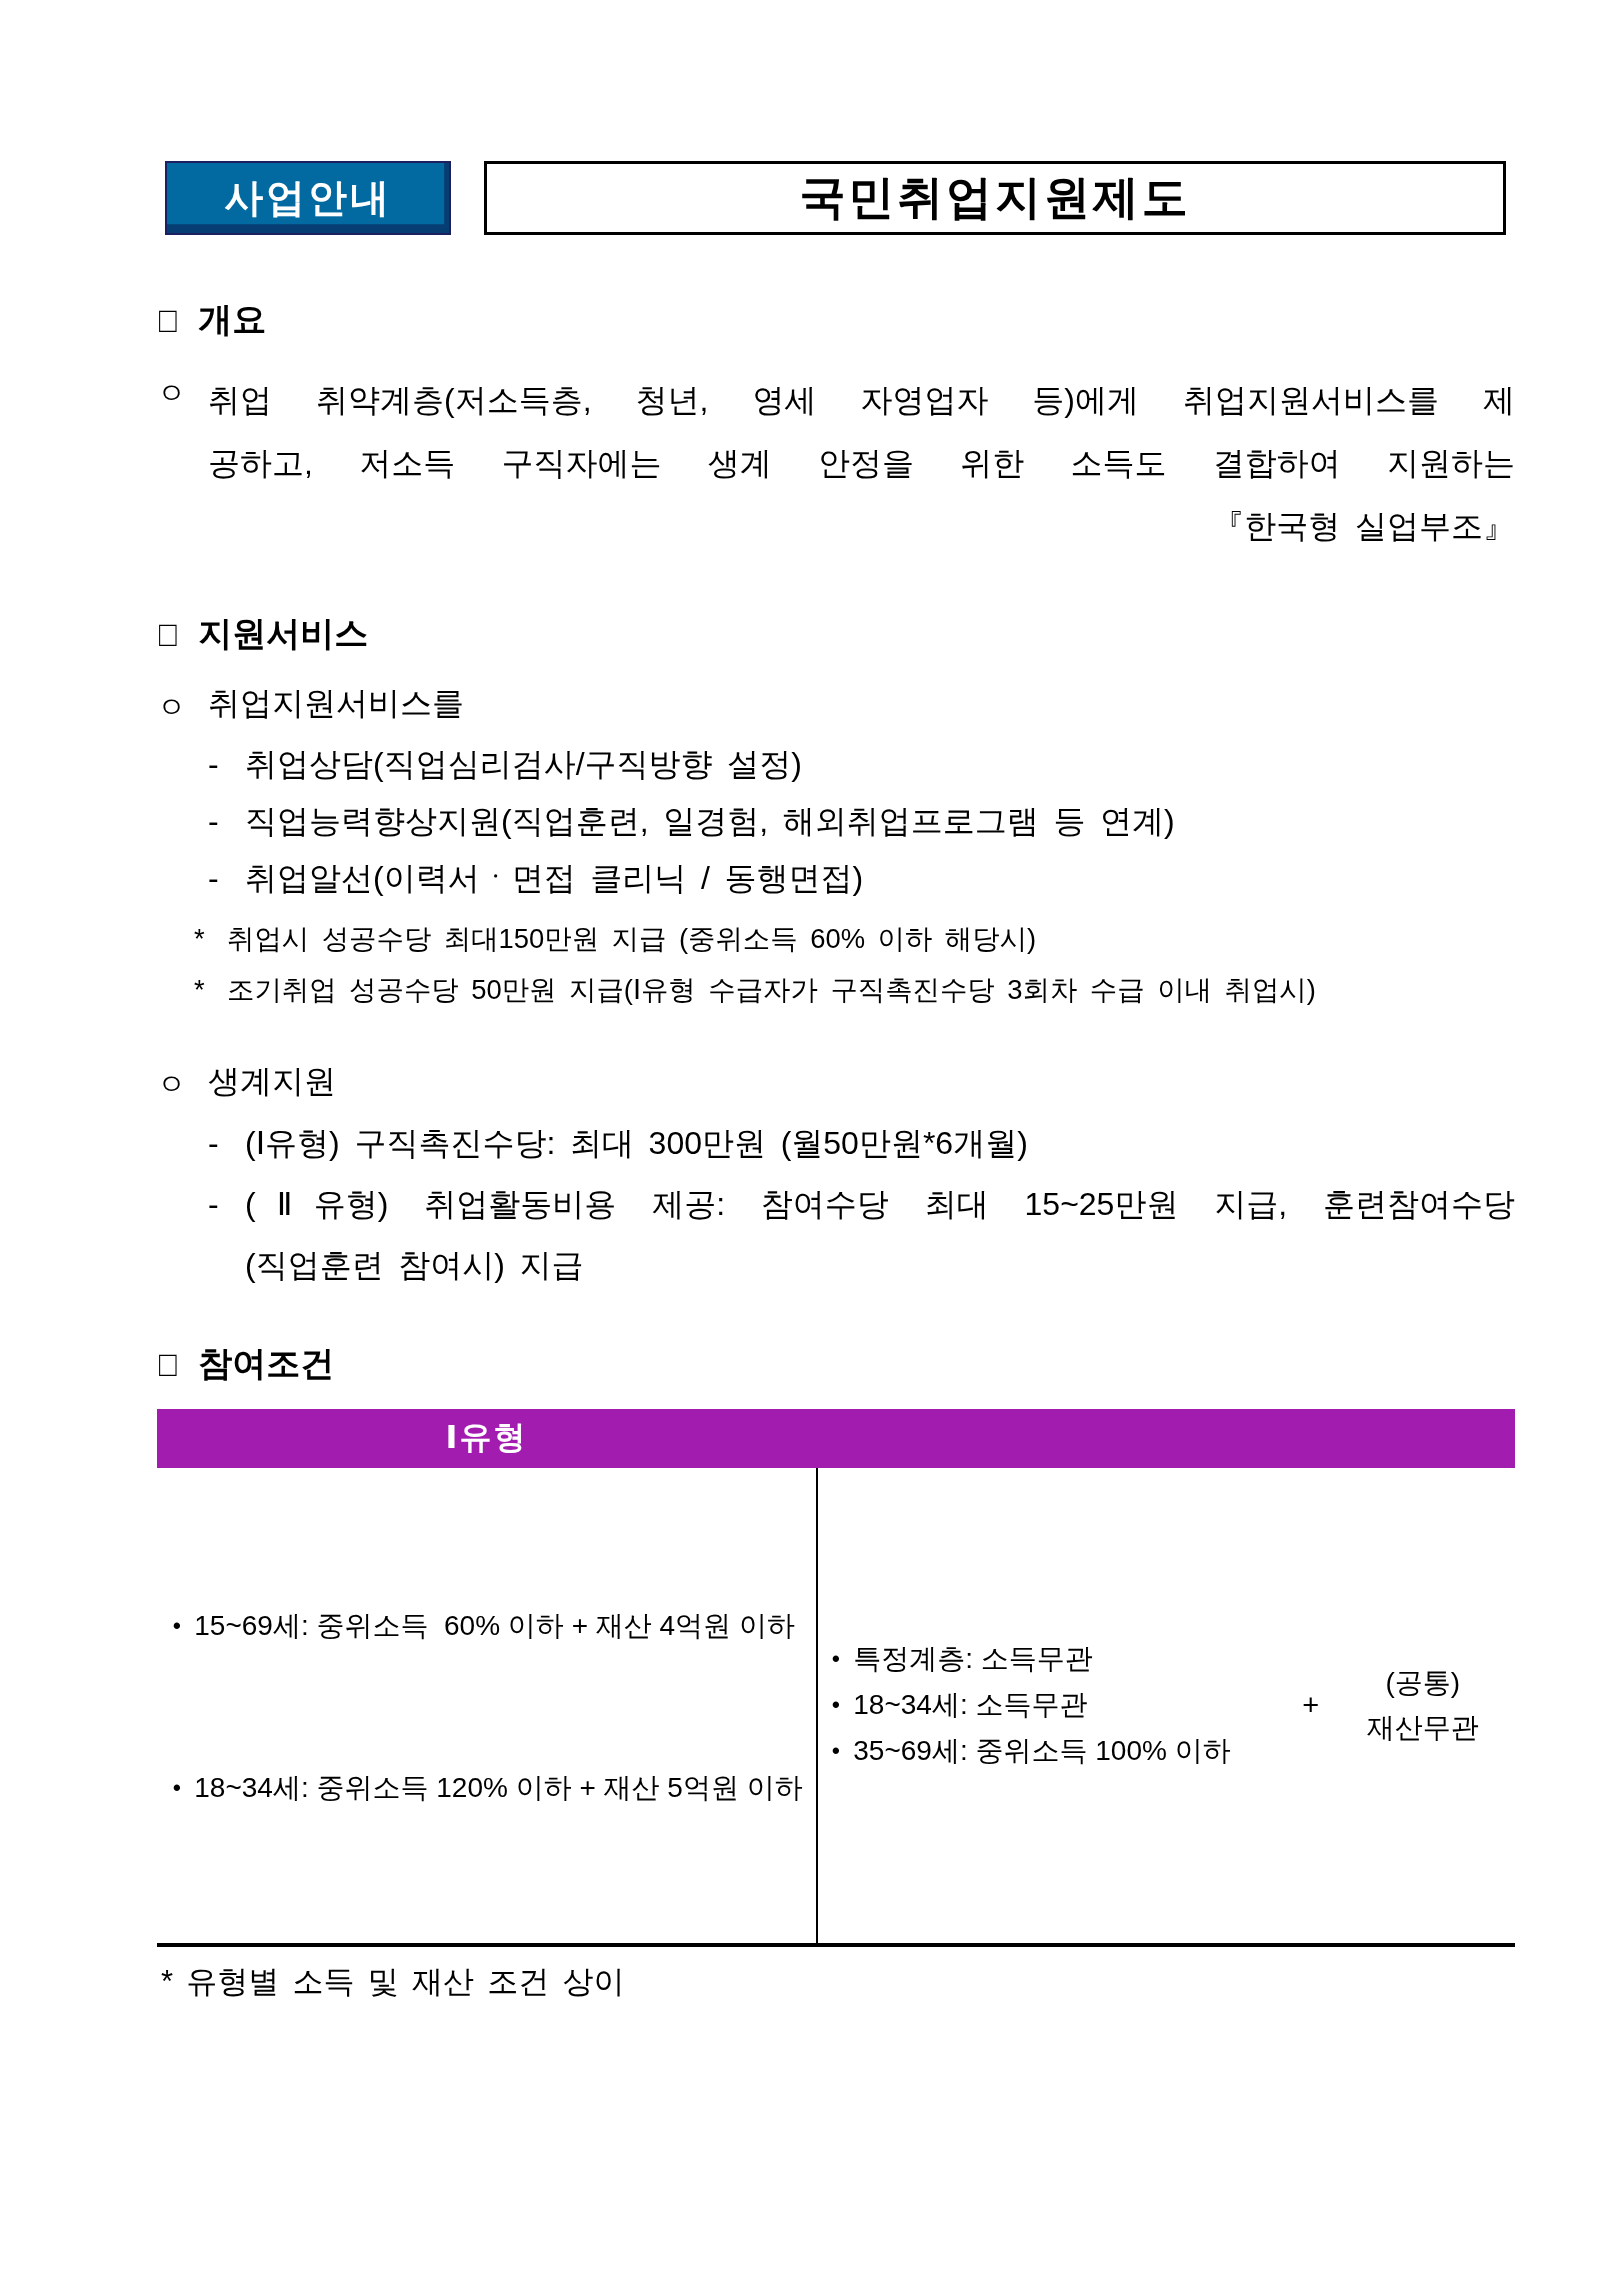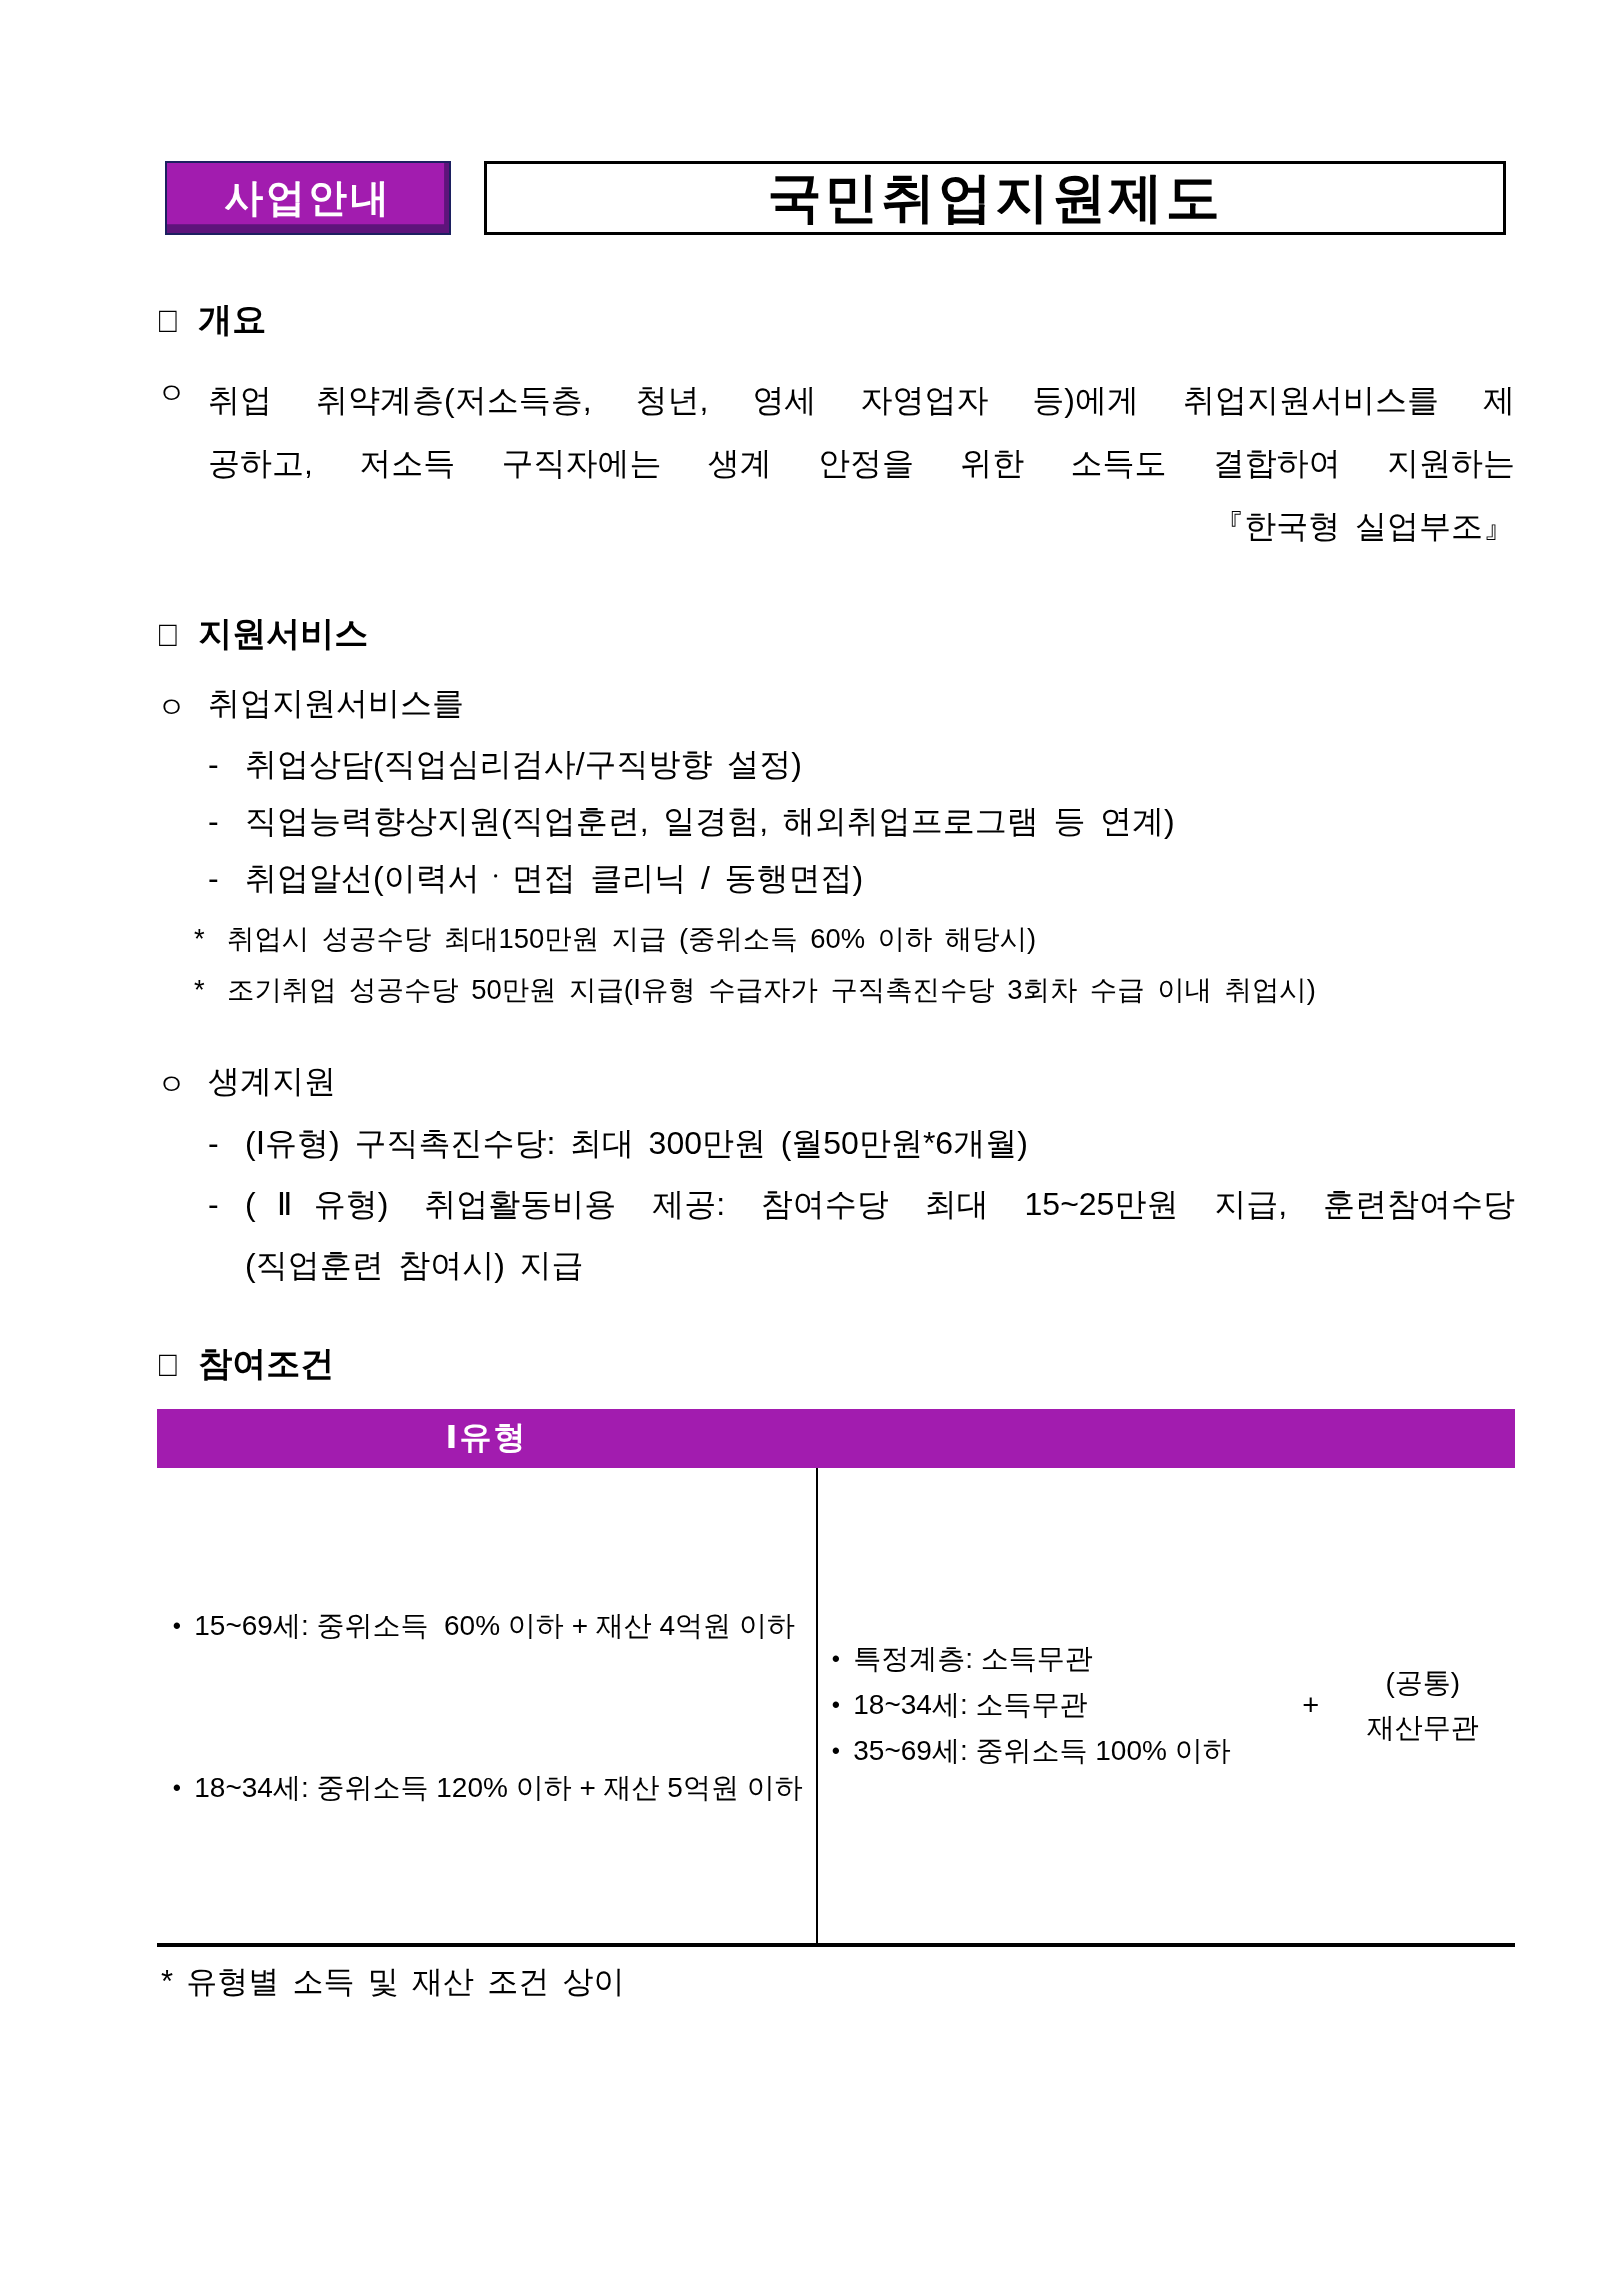--- a/index.html
+++ b/index.html
@@ -7,29 +7,29 @@
     width:1621px;height:2293px;
     font-family:"Liberation Sans","DejaVu Sans",sans-serif;
     color:#000;
   }
   .page{position:relative;width:1621px;height:2293px;background:#fff;overflow:hidden;}
 
   
   .header-row{position:absolute;top:161px;left:165px;width:1341px;height:74px;display:flex;gap:33px;}
   .badge{
     width:286px;height:74px;box-sizing:border-box;
-    background:#a21caf;border:2px solid #1c2060;
+    background:#0369a1;border:2px solid #1c2060;
     box-shadow:inset -4.9px -8.8px 0 rgba(10,12,60,0.45);
     color:#fff;font-weight:bold;font-size:39px;letter-spacing:2.9px;
     display:flex;align-items:center;justify-content:center;
   }
   .title-box{
     flex:1;height:74px;box-sizing:border-box;background:#fff;border:3.9px solid #000;
     display:flex;align-items:center;justify-content:center;
-    font-size:54px;font-weight:bold;letter-spacing:2.9px;
+    font-size:46px;font-weight:bold;letter-spacing:2.9px;
   }
 
   
   .content{position:absolute;top:297px;left:157px;width:1358px;}
   .sec-heading{display:flex;align-items:center;gap:19.6px;font-size:34px;font-weight:bold;}
   .sq{font-size:36px;font-weight:normal;line-height:1;transform:scaleX(.82);}
 
   .para-row{display:flex;margin-top:25.5px;}
   .circle-marker{width:51px;font-size:29px;padding-top:5.9px;flex:none;}
   .para-lines{flex:1;font-size:32px;line-height:63px;word-spacing:.18em;}

